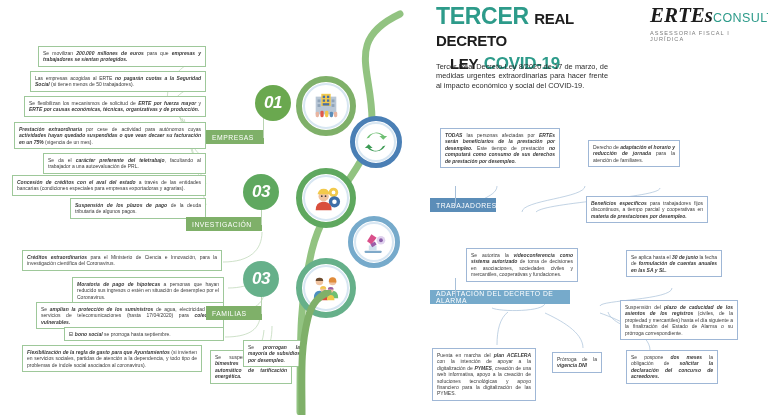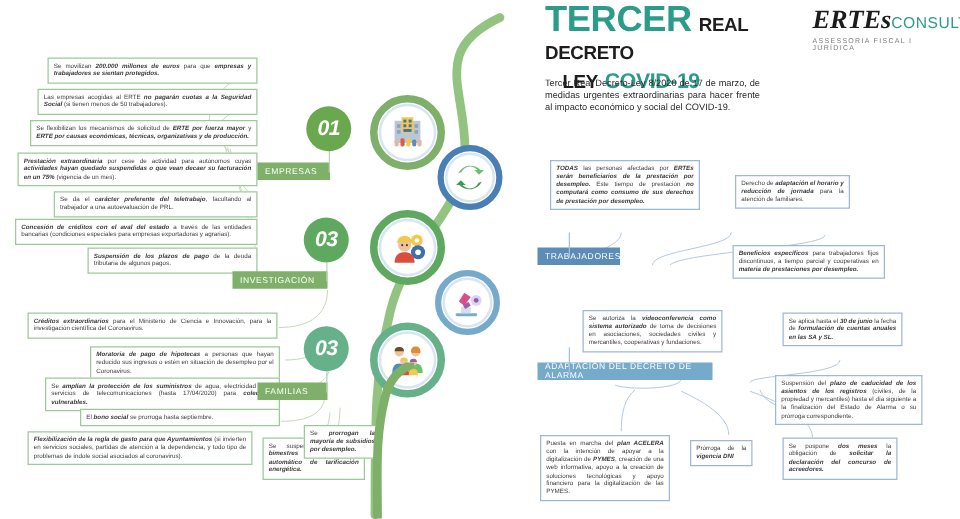--- a/index.html
+++ b/index.html
@@ -9,21 +9,21 @@
   }
   .stage{position:absolute;inset:0;}
   .abs{position:absolute;box-sizing:border-box;}
 
   
   .hdr{left:436px;top:6px;width:210px;}
   .hdr-l1{font-size:21px;font-weight:bold;line-height:20px;letter-spacing:-0.3px;}
   .hdr-l2{font-size:21px;font-weight:bold;line-height:21px;letter-spacing:-0.3px;padding-left:14px;}
   .t-teal{color:#2d9b8a;}
   .t-dark{color:#1d1d1d;}
-  .w-tercer{font-size:29px;}
+  .w-tercer{font-size:23px;}
   .w-covid{font-size:17px;}
   .w-ley{font-size:15px;}
   .w-rd{font-size:15px;}
   .hdr-body{left:436px;top:62px;width:172px;font-size:7.4px;line-height:9.4px;
             text-align:justify;color:#2b2b2b;}
 
   .logo{left:650px;top:6px;width:112px;text-align:left;}
   .logo-main{font-size:19px;line-height:19px;color:#1c1c1c;}
   .logo-ilia{font-family:"Liberation Serif", serif;font-style:italic;font-weight:bold;font-size:21px;}
   .logo-cons{font-size:12.5px;letter-spacing:0.4px;color:#2d9b8a;}
@@ -166,21 +166,21 @@
   <div class="abs pill lblue" style="left:430px;top:290px;width:140px;height:14px;">
     <span>ADAPTACIÓN DEL DECRETO DE ALARMA</span>
   </div>
 
   <div class="abs ln" style="left:263px;top:118px;width:0.8px;height:20px;"></div>
   <div class="abs ln" style="left:261px;top:210px;width:0.8px;height:15px;"></div>
   <div class="abs ln" style="left:261px;top:296px;width:0.8px;height:18px;"></div>
   <div class="abs ln-b" style="left:455px;top:186px;width:0.8px;height:20px;"></div>
   <div class="abs ln-b" style="left:455px;top:278px;width:0.8px;height:20px;"></div>
 
-  <div class="abs num n-green" style="left:245px;top:85px;width:36px;height:36px;">01</div>
+  <div class="abs num n-green" style="left:255px;top:85px;width:36px;height:36px;">01</div>
   <div class="abs num n-green2" style="left:243px;top:174px;width:36px;height:36px;">03</div>
   <div class="abs num n-green3" style="left:243px;top:261px;width:36px;height:36px;">03</div>
 
   <div class="abs med-ring" style="left:296px;top:76px;width:60px;height:60px;border:6px solid #7fb069;background:#ffffff;">
     <div class="med" style="width:42px;height:42px;border:2px solid #d7e6f2;">
       <svg width="30" height="30" viewBox="0 0 32 32">
         <rect x="5" y="6" width="22" height="19" fill="#b9c7d6"></rect>
         <rect x="11" y="3" width="10" height="13" fill="#f2c94c"></rect>
         <g fill="#4a6fa5">
           <rect x="12.5" y="5" width="2.5" height="2.5"></rect>

